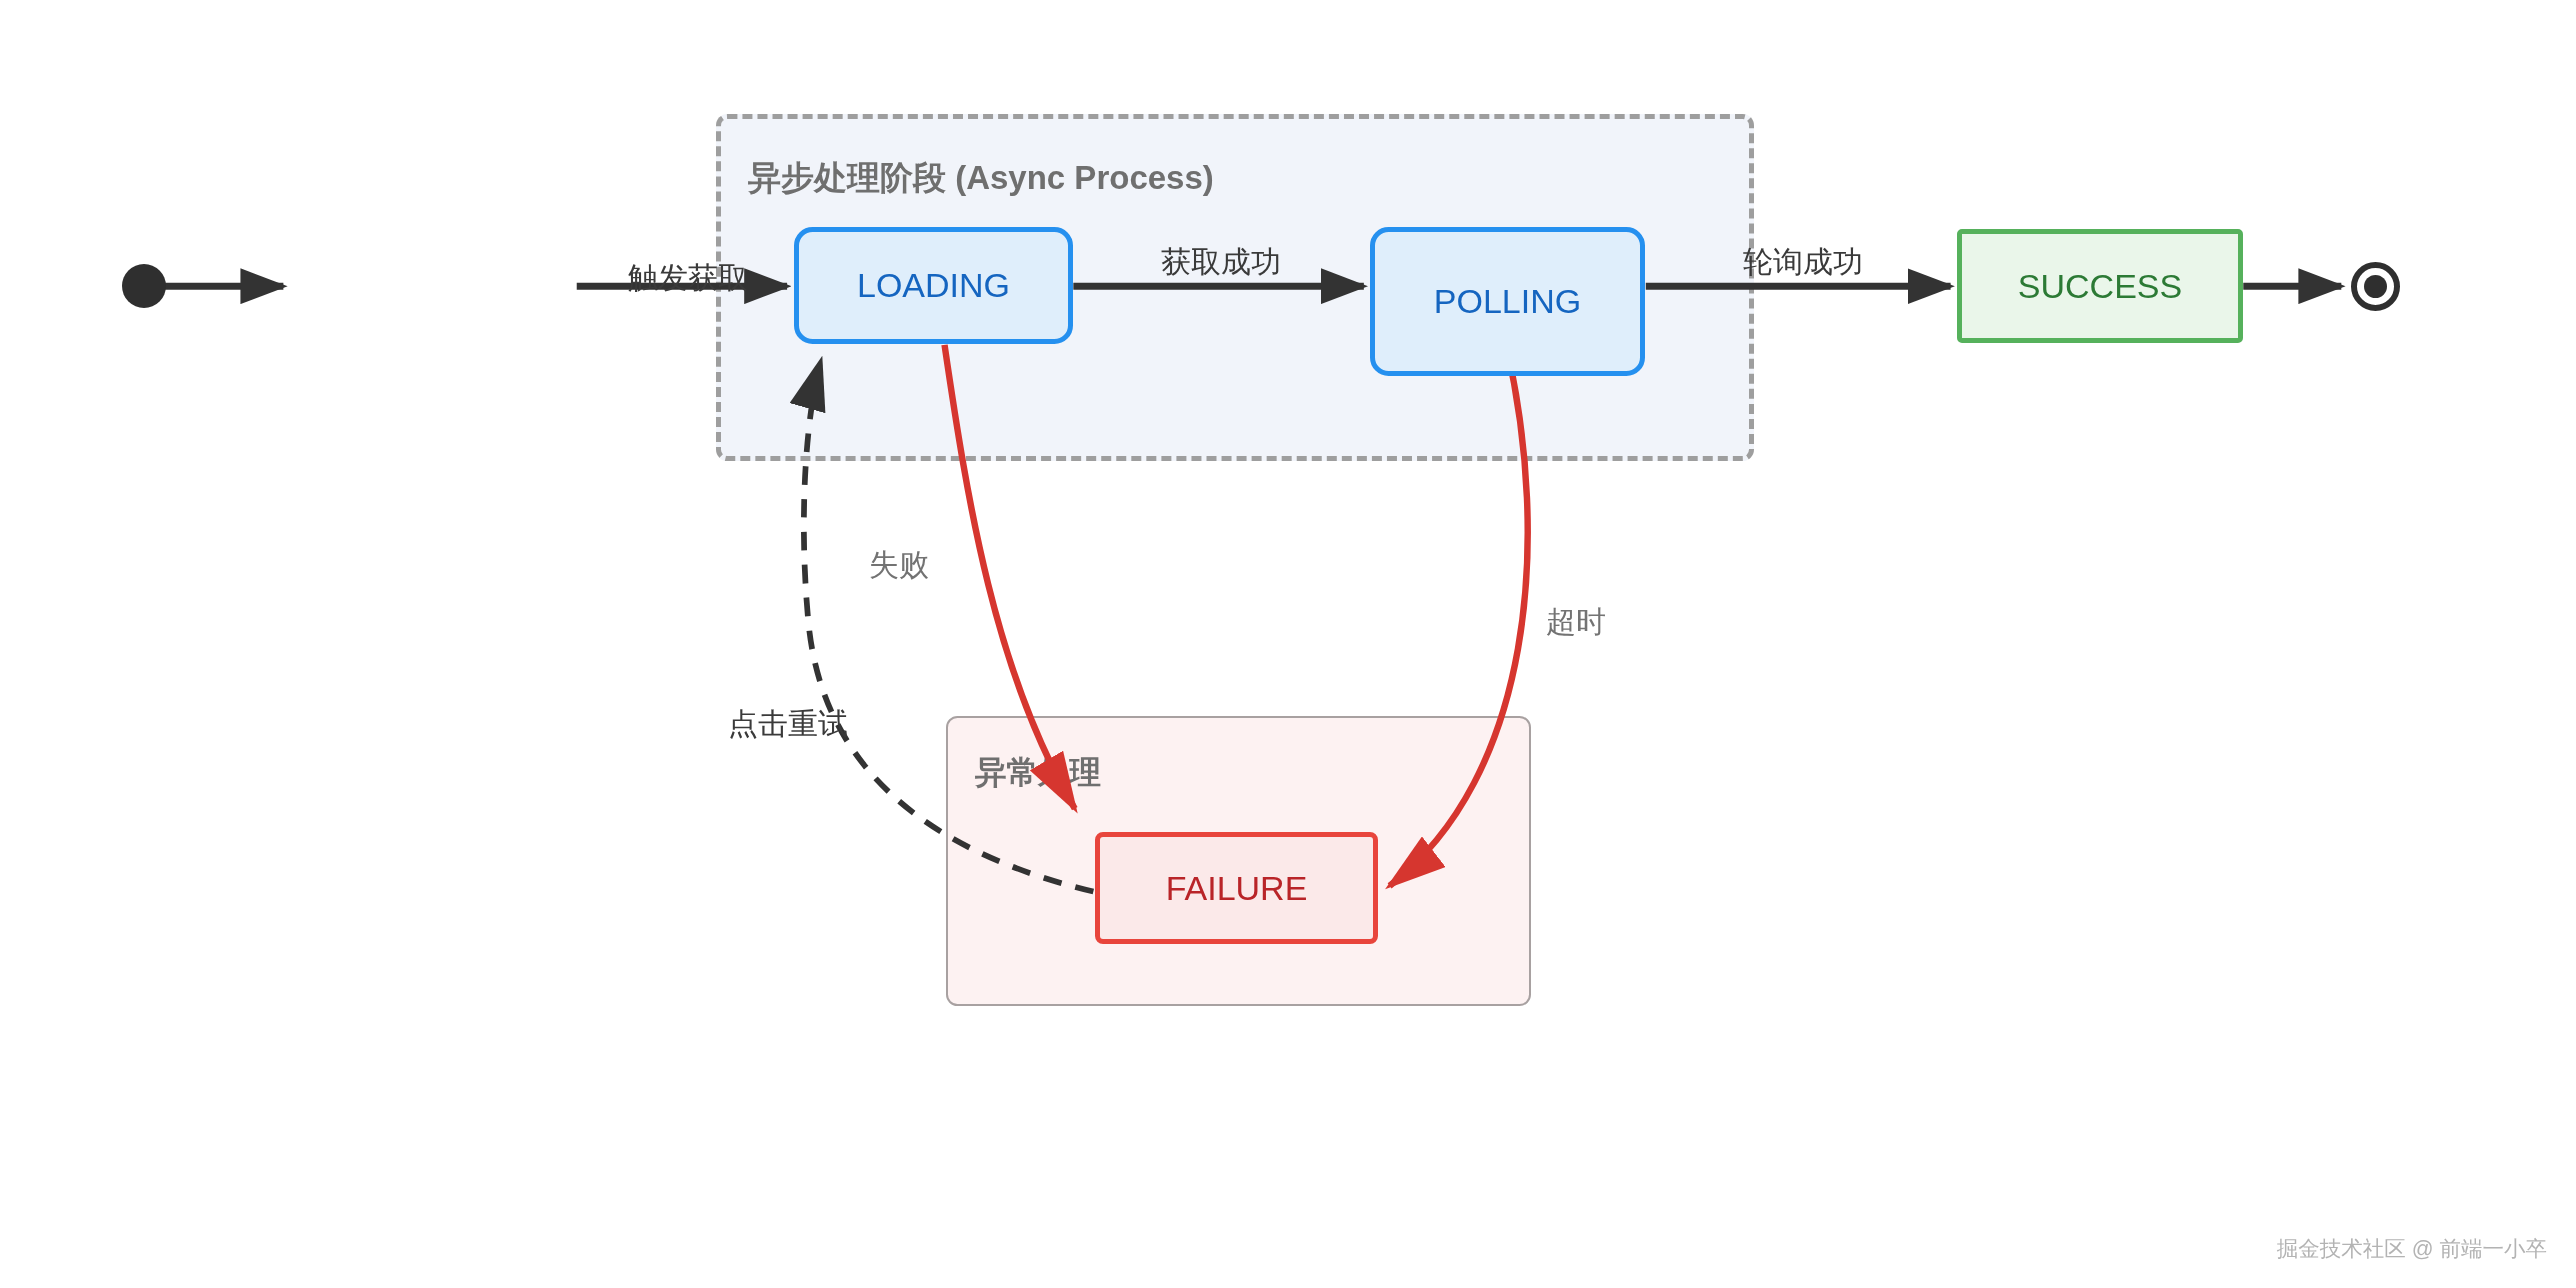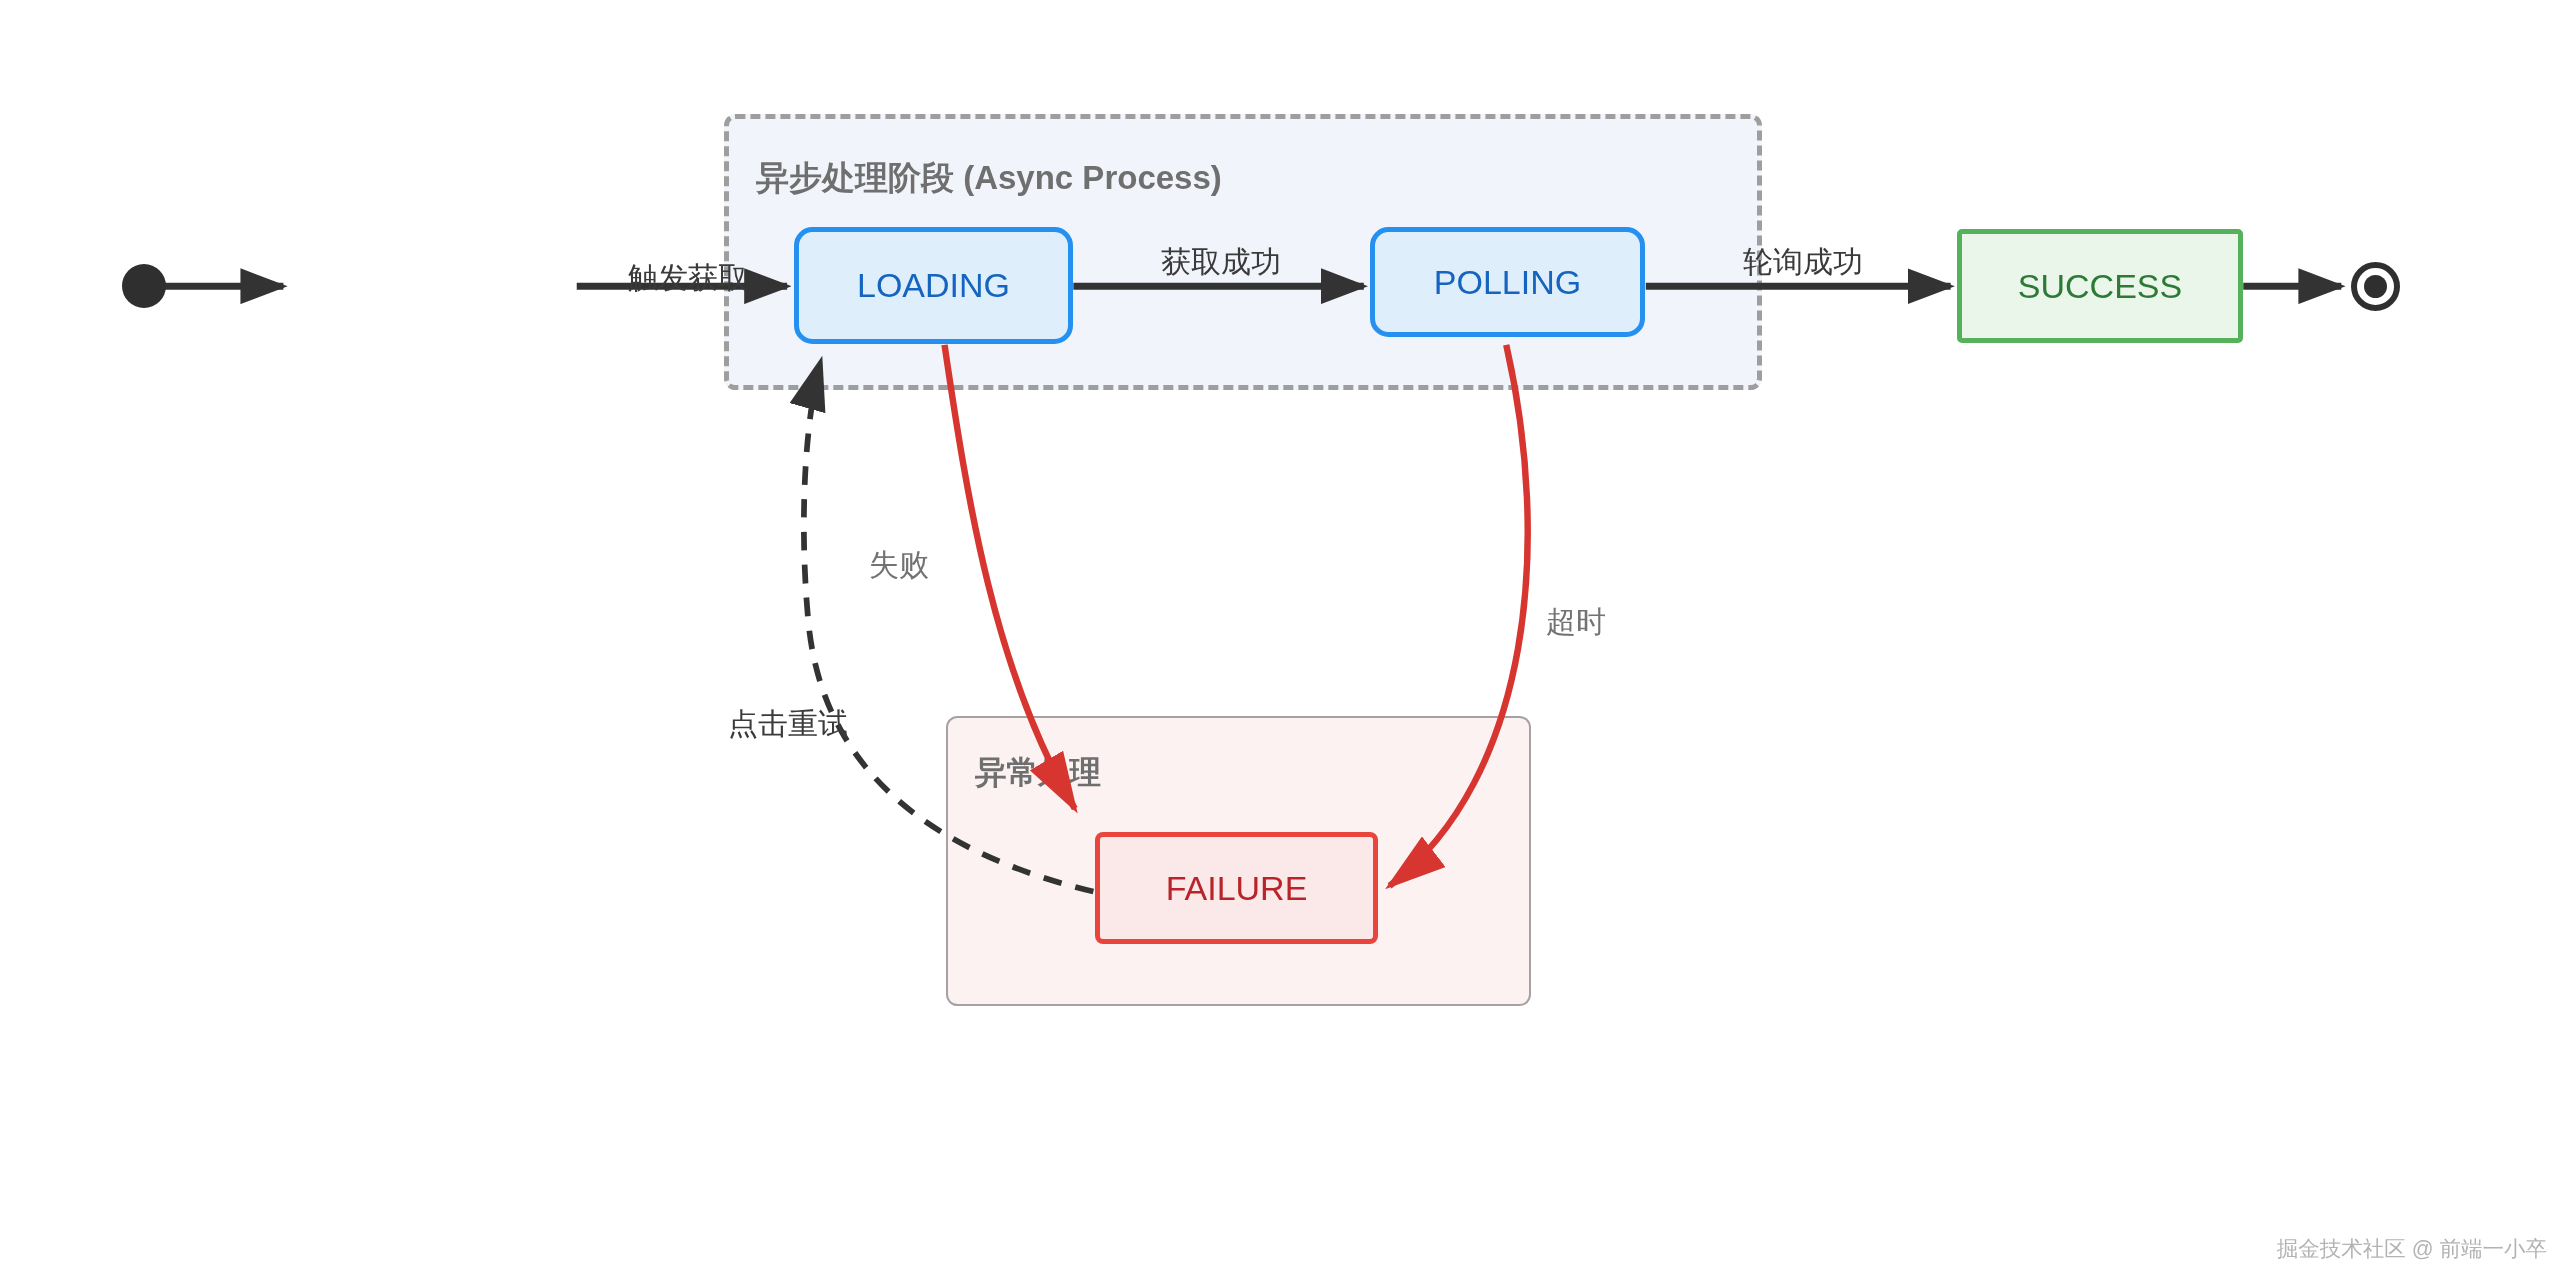--- a/index.html
+++ b/index.html
@@ -3,38 +3,38 @@
 <meta charset="utf-8">
 <style>
   html,body{margin:0;padding:0;background:#ffffff;}
   body{width:2576px;height:1288px;overflow:hidden;
        font-family:"Liberation Sans","DejaVu Sans",sans-serif;}
   .canvas{position:relative;width:2576px;height:1288px;background:#ffffff;}
   .edges-svg{position:absolute;left:0;top:0;width:2576px;height:1288px;pointer-events:none;}
 
   
   .region{position:absolute;box-sizing:border-box;}
-  .region-async{left:716px;top:114px;width:1038px;height:276px;
-    background:#f1f4fa;border:5px dashed #9e9e9e;border-radius:11.4px;margin-left:8px;}
+  .region-async{left:716px;top:114px;width:1038px;height:347px;
+    background:#f1f4fa;border:5px dashed #9e9e9e;border-radius:11.4px;}
   .region-exception{left:946px;top:716px;width:585px;height:290px;
     background:#fdf2f2;border:2.1px solid #a8a1a1;border-radius:11.4px;}
   .region-label{position:absolute;font-weight:bold;color:#6f6f6f;white-space:nowrap;}
   .region-async .region-label{left:27px;top:37px;font-size:33px;}
   .region-exception .region-label{left:27px;top:34px;font-size:31.5px;}
 
   
   .node{position:absolute;box-sizing:border-box;display:flex;
     align-items:center;justify-content:center;white-space:nowrap;}
   .node-idle{left:288px;top:229px;width:288px;height:117px;
     background:#f7f7f7;border:3.6px solid #333333;border-radius:13px;
     color:#333333;font-size:34px;}
   .node-loading{left:794px;top:227px;width:279px;height:117px;
     background:#dfeefb;border:5px solid #2590ef;border-radius:18.6px;
     color:#1565c0;font-size:34px;text-align:center;}
-  .node-polling{left:1370px;top:227px;width:275px;height:110px;
+  .node-polling{left:1370px;top:227px;width:275px;height:149px;
     background:#dfeefb;border:5px solid #2590ef;border-radius:18.6px;
     color:#1565c0;font-size:34px;}
   .node-success{left:1957px;top:229px;width:286px;height:114px;
     background:#eaf6ea;border:5px solid #56b15c;border-radius:5px;
     color:#2c7a35;font-size:34px;}
   .node-failure{left:1095px;top:832px;width:283px;height:112px;
     background:#fbe9e9;border:5px solid #e8453c;border-radius:8px;
     color:#b92428;font-size:34px;}
 
   

